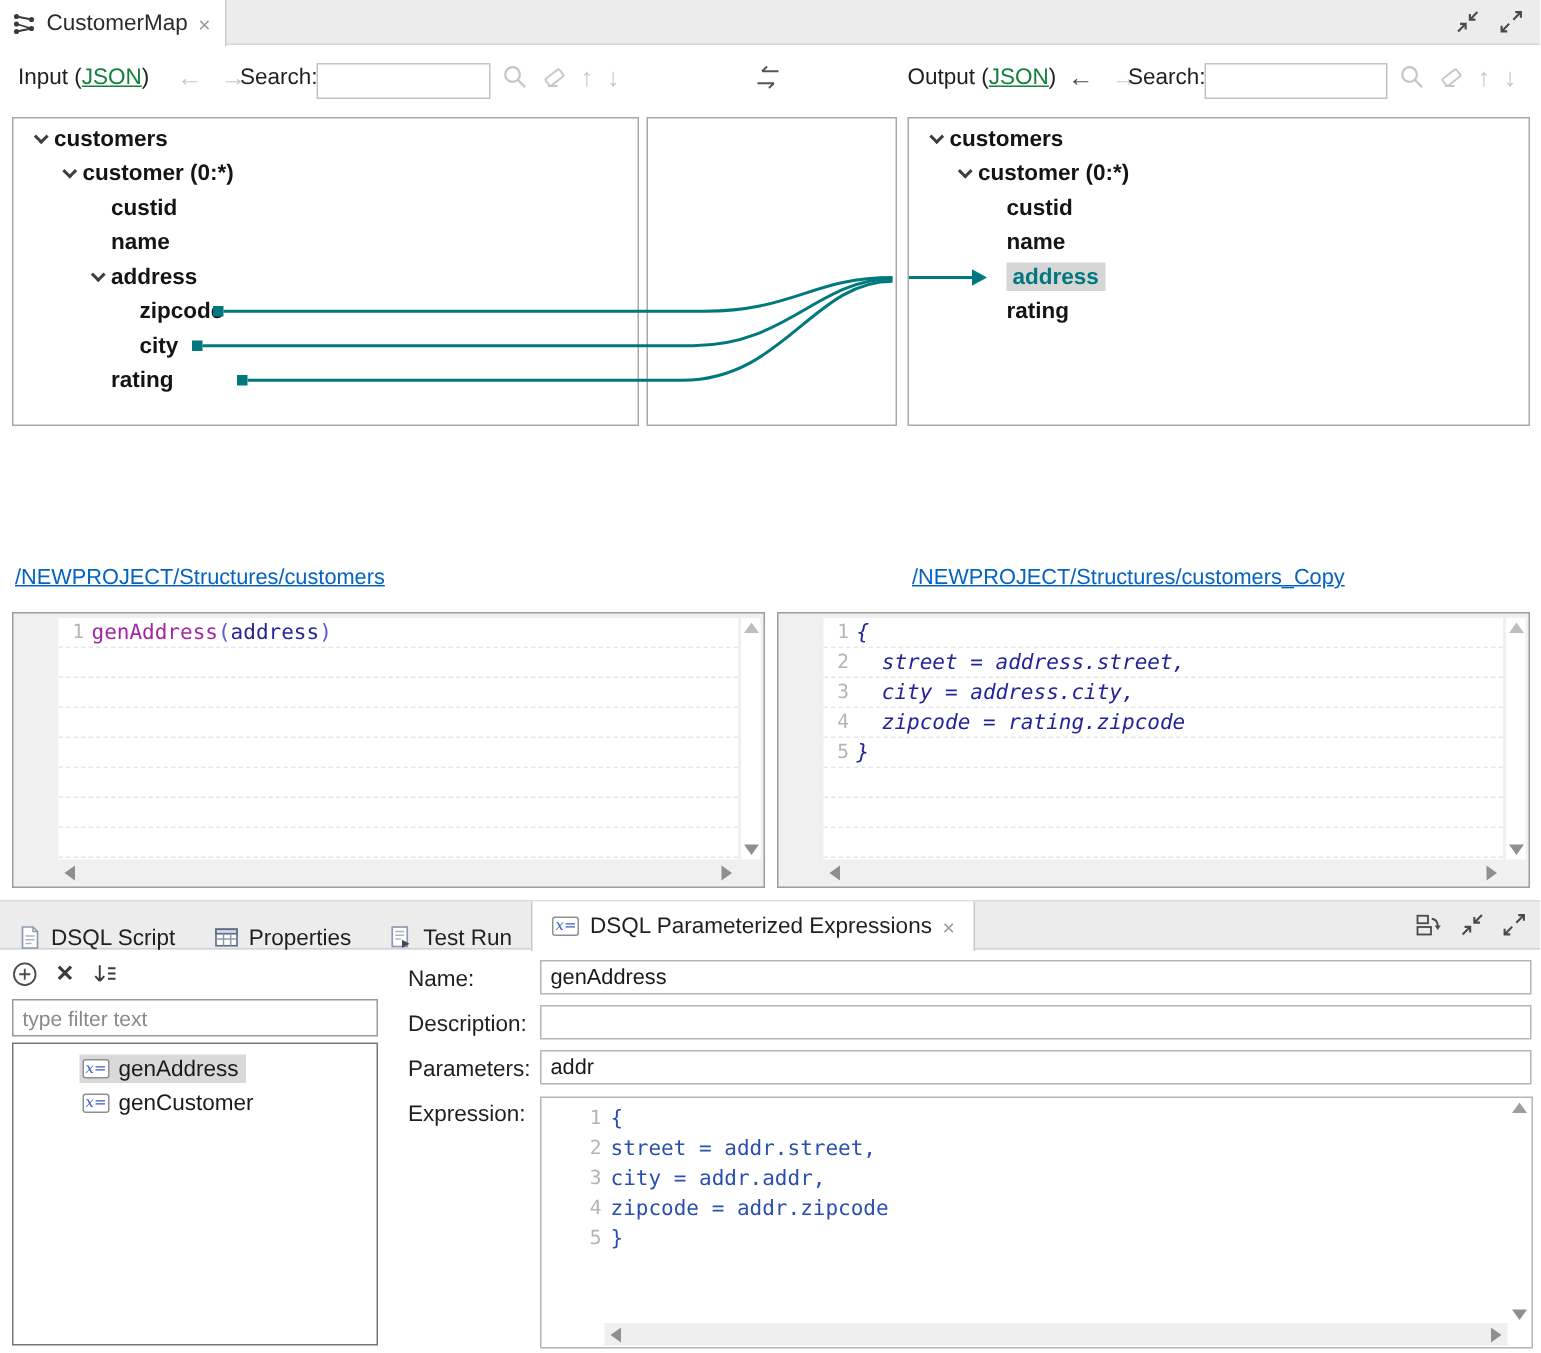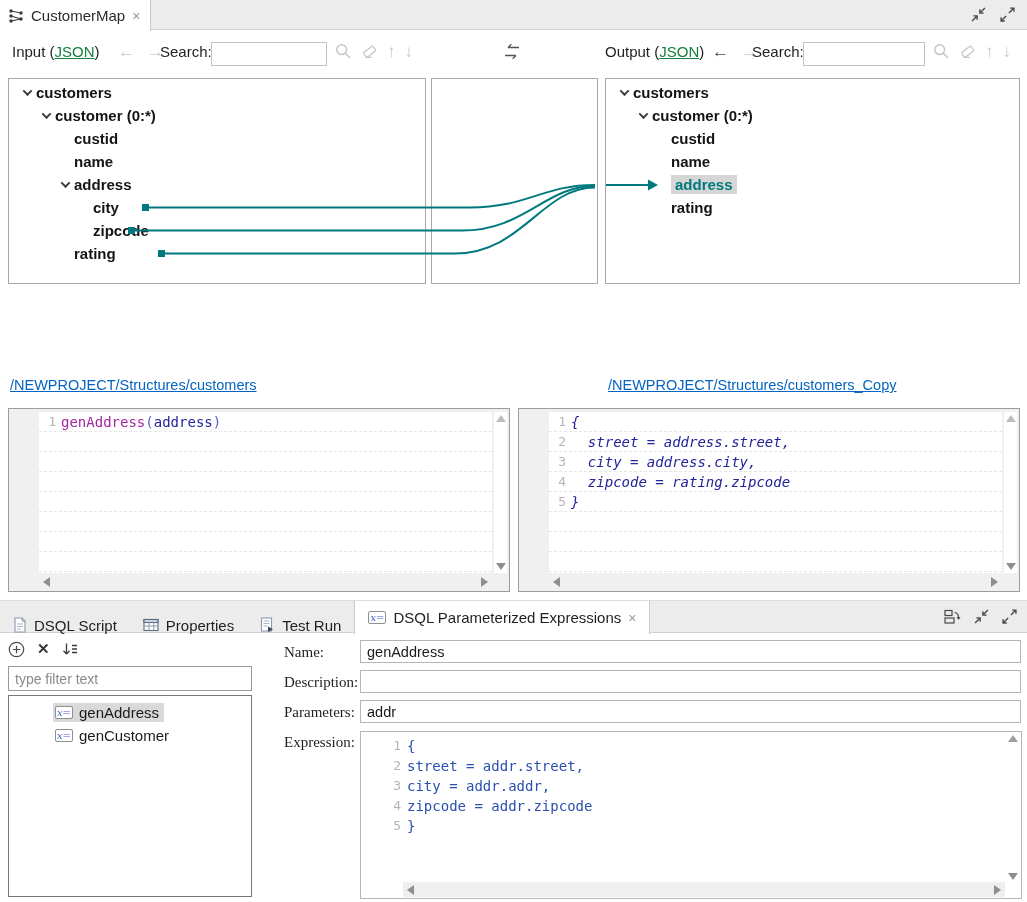--- a/index.html
+++ b/index.html
@@ -68,21 +68,21 @@
   .filter-input { position: absolute; top: 666px; left: 8px; width: 244px; height: 25px; border: 1px solid #999; padding: 0 6px; font-size: 14px; color: #444; outline: none; font-family: "Liberation Sans", sans-serif; }
   .filter-input::placeholder { color: #8a8a8a; }
   .fn-list { position: absolute; top: 695px; left: 8px; width: 244px; height: 202px; border: 1px solid #777; background: #fff; padding-top: 5px; }
   .fn-item { height: 23px; display: flex; align-items: center; padding-left: 44px; font-size: 15px; color: #1a1a1a; }
   .fn-item .hl { display: inline-flex; align-items: center; gap: 6px; padding: 1px 5px 1px 2px; }
   .fn-item.selected .hl { background: #d9d9d9; }
   .fn-item .hl-n { display: inline-flex; align-items: center; gap: 6px; padding: 1px 5px 1px 2px; }
   .xeq { display: inline-flex; justify-content: center; align-items: center; width: 18px; height: 13px; border: 1px solid #8f8f8f; border-radius: 2px; background: #fff; font-family: "DejaVu Serif", serif; font-style: italic; font-size: 10px; line-height: 1; color: #3b5fc4; flex: none; }
 
   
-  .flabel { position: absolute; left: 284px; font-size: 15px; color: #1f1f1f; font-family: Liberation Serif, serif; }
+  .flabel { position: absolute; left: 272px; font-size: 15px; color: #1f1f1f; }
   .ffield { position: absolute; left: 360px; width: 661px; height: 23px; border: 1px solid #b5b5b5; padding: 0 6px; font-size: 14.5px; color: #1a1a1a; outline: none; font-family: "Liberation Sans", sans-serif; background: #fff; }
   .expr-ed { position: absolute; left: 360px; top: 731px; width: 662px; height: 168px; border: 1px solid #b5b5b5; background: #fff; }
   .ex-row { display: flex; height: 20px; line-height: 20px; font-family: "DejaVu Sans Mono", monospace; font-size: 14px; }
   .ex-num { width: 46px; flex: none; text-align: right; color: #b4b4b4; padding-right: 6px; font-size: 13px; }
   .ex-code { white-space: pre; color: #2b4fae; }
   .ex-body { position: absolute; left: 0; top: 4px; right: 16px; bottom: 18px; overflow: hidden; }
   .ex-vscroll { position: absolute; right: 2px; top: 3px; width: 12px; bottom: 18px; display: flex; flex-direction: column; justify-content: space-between; align-items: center; }
   .ex-hscroll { position: absolute; left: 42px; right: 16px; bottom: 1px; height: 15px; background: #efefef; display: flex; justify-content: space-between; align-items: center; padding: 0 4px; }
 </style>
 </head>
@@ -192,25 +192,25 @@
           <span>name</span>
         </div>
       <div class="trow" style="padding-left:48px">
           <span class="tw">
             <span class="chev"></span>
           </span>
           <span>address</span>
         </div>
       <div class="trow" style="padding-left:67px">
           <span class="tw"></span>
+          <span>zipcode</span>
+        </div>
+      <div class="trow" style="padding-left:67px">
+          <span class="tw"></span>
           <span>city</span>
-        </div>
-      <div class="trow" style="padding-left:67px">
-          <span class="tw"></span>
-          <span>zipcode</span>
         </div>
       <div class="trow" style="padding-left:48px">
           <span class="tw"></span>
           <span>rating</span>
         </div>
     </div>
 
     <div class="mpanel p-canvas"></div>
 
     <div class="mpanel p-right">

